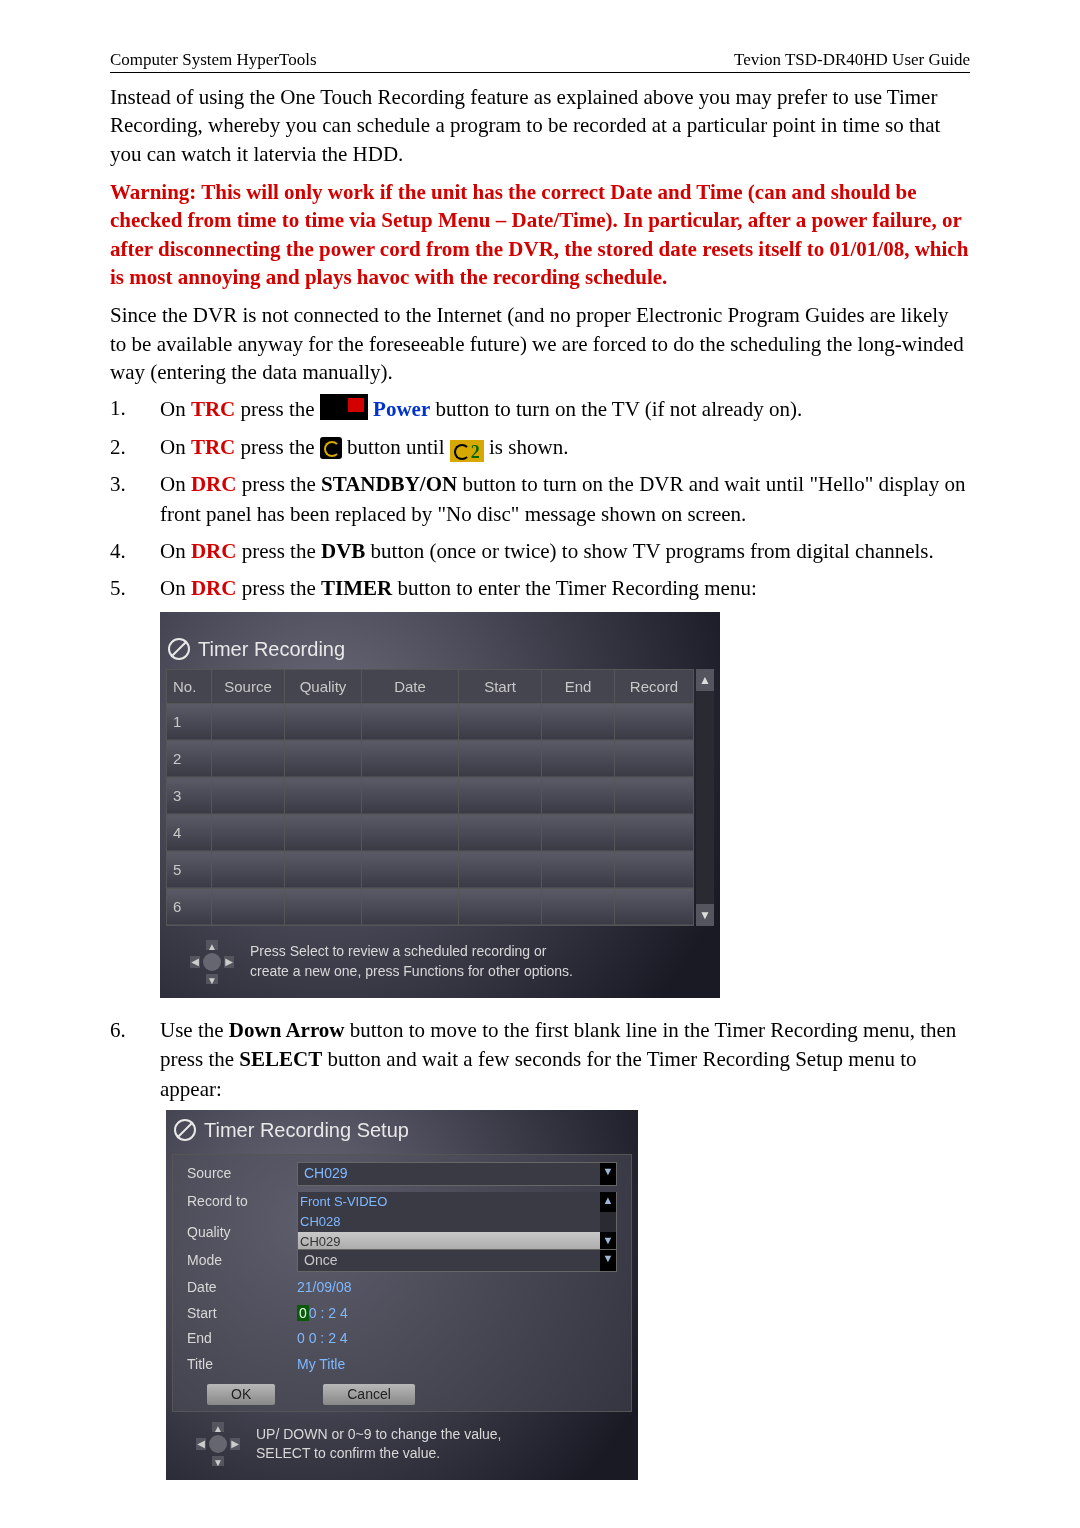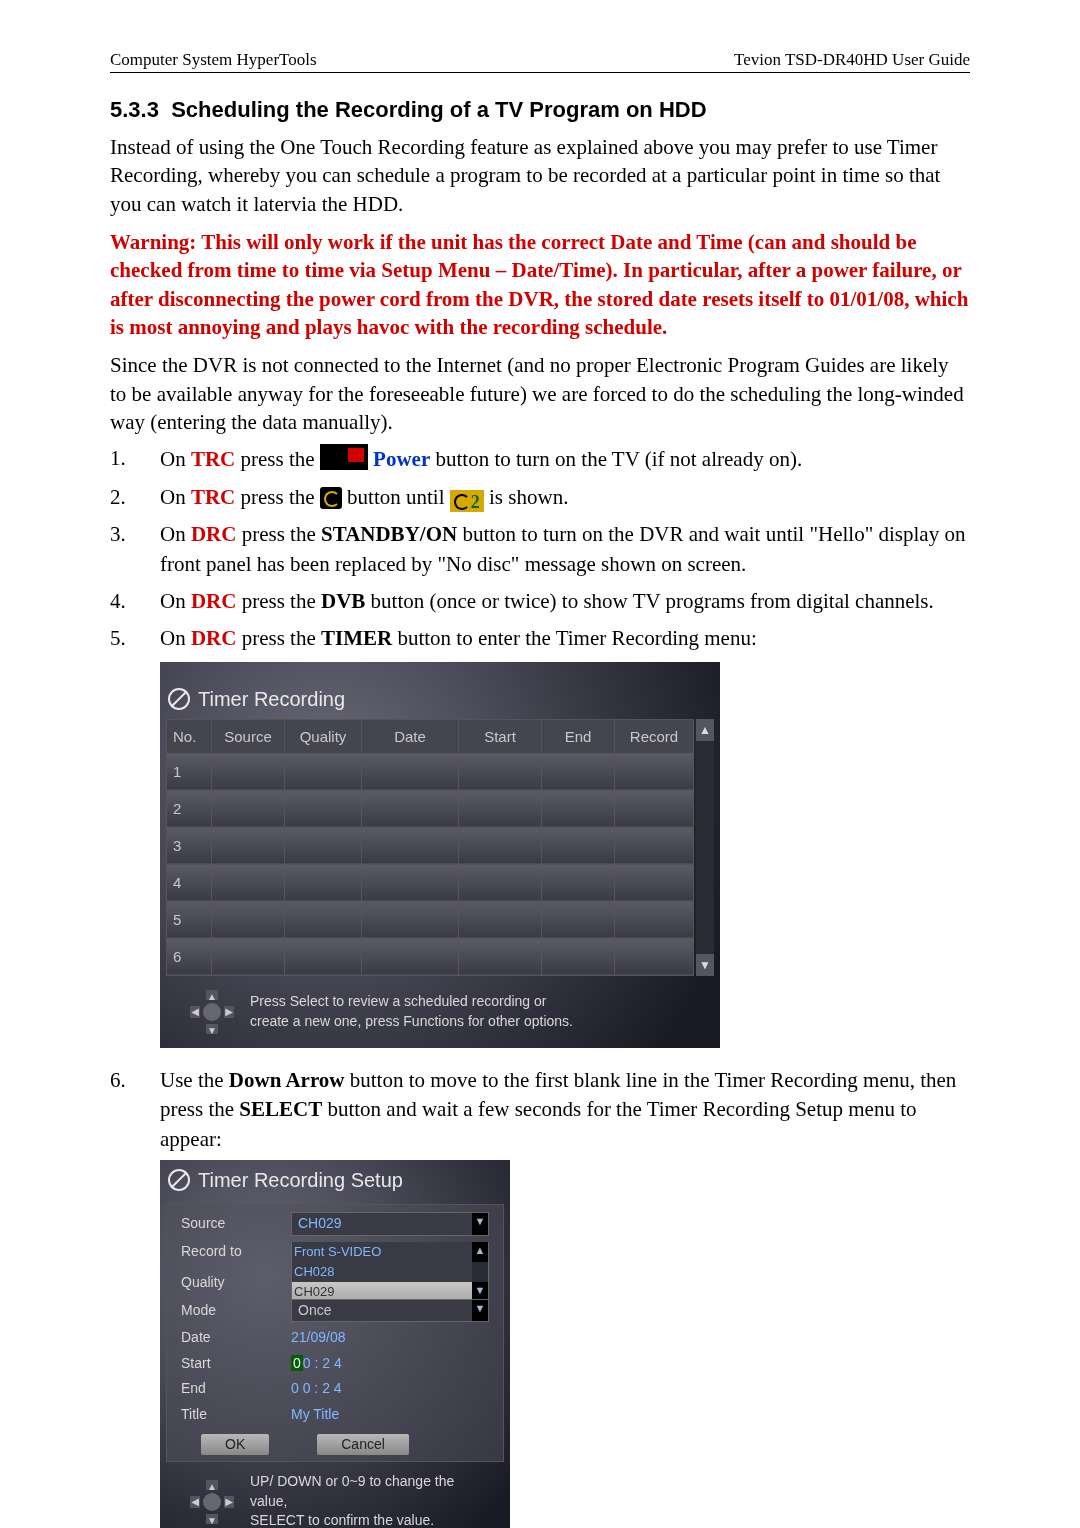--- a/index.html
+++ b/index.html
@@ -223,26 +223,27 @@
     font-size: 10px;
     text-align: center;
   }
   .dpad .up { left: 16px; top: 0; width: 12px; height: 10px; }
   .dpad .down { left: 16px; bottom: 0; width: 12px; height: 10px; }
   .dpad .left { left: 0; top: 16px; width: 10px; height: 12px; line-height:12px;}
   .dpad .right { right: 0; top: 16px; width: 10px; height: 12px; line-height:12px;}
 
   
   .setup-panel {
-    width: 350px;
+    width: 472px;
     background: radial-gradient(circle at 30% 30%, #6a6a7a, #1a1a25 90%);
     margin-top: 6px;
     padding: 0 0 8px 0;
     font-family: Arial, Helvetica, sans-serif;
     color: #d8d8d8;
+    margin-left: 6px;
   }
   .setup-inner {
     padding: 4px 6px 0 6px;
   }
   .setup-box {
     border: 1px solid #555;
     background: rgba(80,80,92,0.5);
     padding: 4px 6px;
   }
   .setup-row {
@@ -332,24 +333,20 @@
 </head>
 <body>
 
 <div class="page">
 
   <div class="header-row">
     <span>Computer System HyperTools</span>
     <span>Tevion TSD-DR40HD User Guide</span>
   </div>
 
-  <div class="section-title">
-    <span>5.3.3</span>&nbsp;
-    <span>Scheduling the Recording of a TV Program on HDD</span>
-  </div>
 
   <div class="body-text">Instead of using the One Touch Recording feature as explained above you may prefer to use Timer Recording, whereby you can schedule a program to be recorded at a particular point in time so that you can watch it latervia the HDD.</div>
 
   <div class="body-text warning">Warning: This will only work if the unit has the correct Date and Time (can and should be checked from time to time via Setup Menu – Date/Time). In particular, after a power failure, or after disconnecting the power cord from the DVR, the stored date resets itself to 01/01/08, which is most annoying and plays havoc with the recording schedule.</div>
 
   <div class="body-text">Since the DVR is not connected to the Internet (and no proper Electronic Program Guides are likely to be available anyway for the foreseeable future) we are forced to do the scheduling the long-winded way (entering the data manually).</div>
 
   <div class="ol-item">
     <span class="ol-num">1.</span>
     <div class="ol-body">

